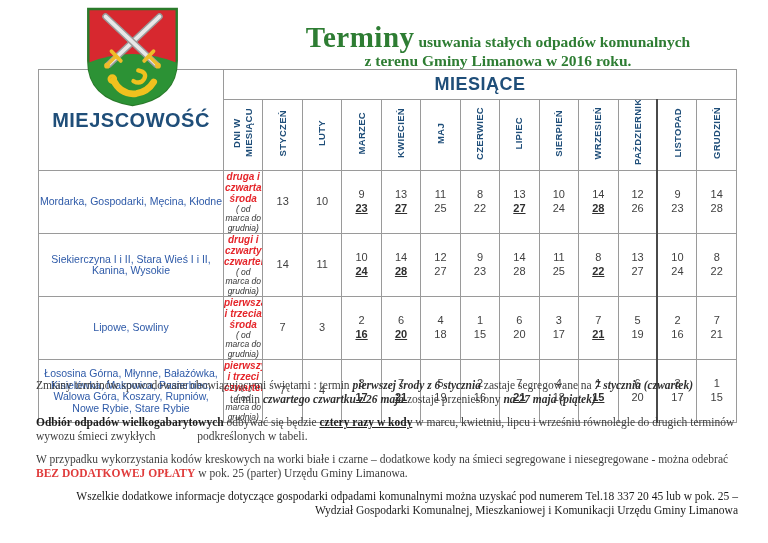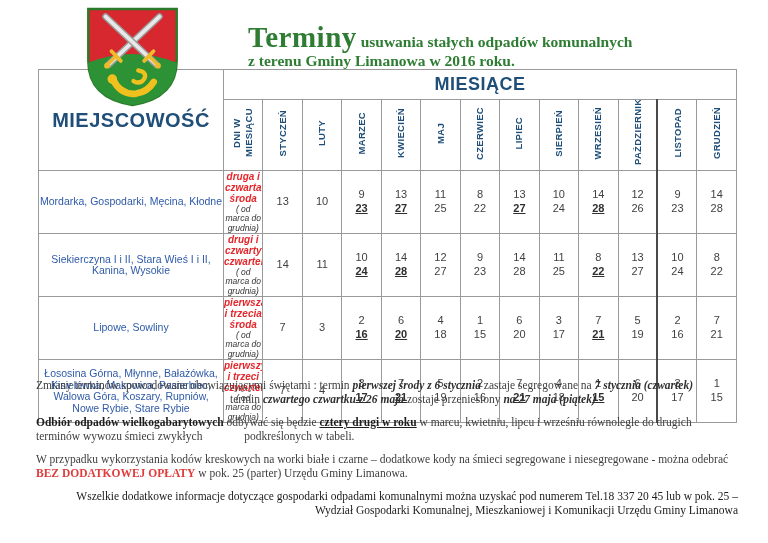--- a/index.html
+++ b/index.html
@@ -1,21 +1,21 @@
 <!DOCTYPE html>
 <html><head>
 <meta charset="utf-8">
 <style>
   html,body{margin:0;padding:0;background:#fff;}
   #page{position:relative;width:768px;height:543px;background:#fff;overflow:hidden;
         font-family:"Liberation Sans",sans-serif;}
 
   
   #crest{position:absolute;left:84px;top:7px;width:97px;height:100px;z-index:3;}
-  #title{position:absolute;left:248px;top:22px;width:500px;text-align:left;
+  #title{position:absolute;left:248px;top:22px;width:500px;text-align:center;
          font-family:"Liberation Serif",serif;color:#2e7d33;line-height:1.05;z-index:2;}
   #title .t-big{font-size:29px;font-weight:bold;letter-spacing:.5px;}
   #title .t-rest{font-size:15.5px;font-weight:bold;}
   #title .t-line2{font-size:15.5px;font-weight:bold;margin-top:1px;}
 
   
   #sched{position:absolute;left:38px;top:69px;border-collapse:collapse;table-layout:fixed;
          width:699px;background:#fff;}
   #sched th,#sched td{border:1px solid #9a9a9a;padding:0;vertical-align:middle;text-align:center;overflow:hidden;}
   th.corner{width:184px;font-size:20px;font-weight:bold;color:#1f4e79;letter-spacing:.5px;}
@@ -319,21 +319,21 @@
         </tr>
       </tbody>
   </table>
 
   <div id="notes">
     <p>
       <span>Zmiany terminów spowodowane obowiązującymi świętami :  termin </span><span class="bi">pierwszej środy z 6 stycznia</span><span> zastaje segregowane na </span><span class="bi">7 stycznia  (czwartek)</span>
       <span id="p1-line2" style="display:block"><span>termin </span><span class="bi">czwartego czwartku z 26 maja</span><span>  zostaje przeniesiony </span><span class="bi">na 27 maja (piątek)</span></span>
     </p>
     <p>
-      <span class="b">Odbiór odpadów wielkogabarytowych</span><span> odbywać się będzie </span><span class="bu">cztery drugi w roku</span><span> w marcu, kwietniu, lipcu i wrześniu równolegle do drugich terminów wywozu śmieci zwykłych </span><span class="u">podkreślonych w tabeli.</span>
+      <span class="b">Odbiór odpadów wielkogabarytowych</span><span> odbywać się będzie </span><span class="bu">cztery razy w kody</span><span> w marcu, kwietniu, lipcu i wrześniu równolegle do drugich terminów wywozu śmieci zwykłych </span><span class="u">podkreślonych w tabeli.</span>
     </p>
     <p>
       <span>W przypadku wykorzystania kodów kreskowych na worki białe i czarne – dodatkowe kody na śmieci segregowane i niesegregowane - można odebrać </span><span class="red">BEZ DODATKOWEJ OPŁATY</span><span> w pok. 25 (parter) Urzędu Gminy Limanowa.</span>
     </p>
     <p id="p4">Wszelkie dodatkowe informacje dotyczące gospodarki odpadami komunalnymi  można  uzyskać pod numerem Tel.18 337 20 45 lub w pok. 25 – Wydział Gospodarki Komunalnej, Mieszkaniowej i Komunikacji Urzędu Gminy Limanowa</p>
   </div>
 
 </div>
 
 </body></html>

